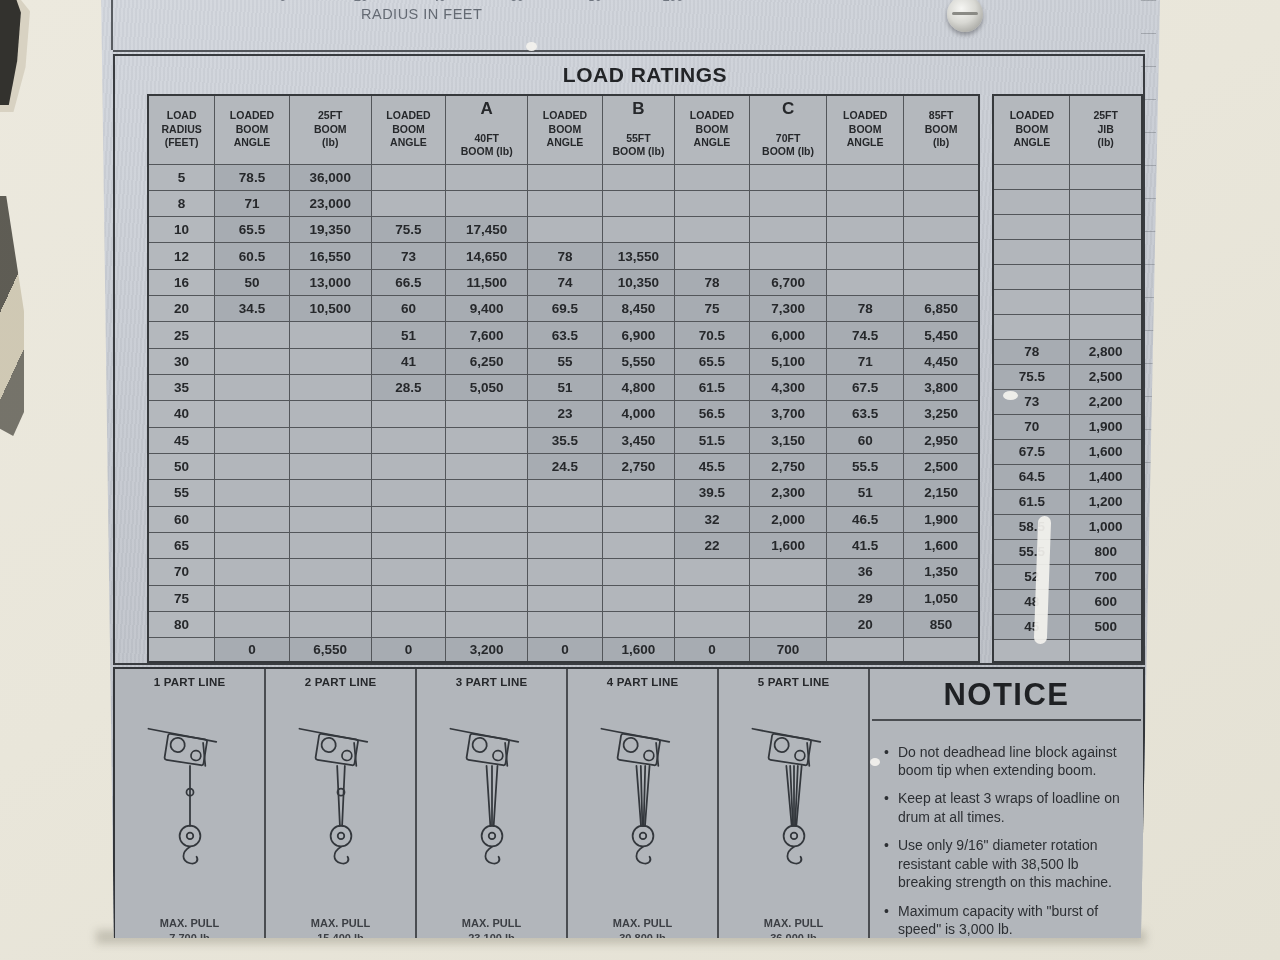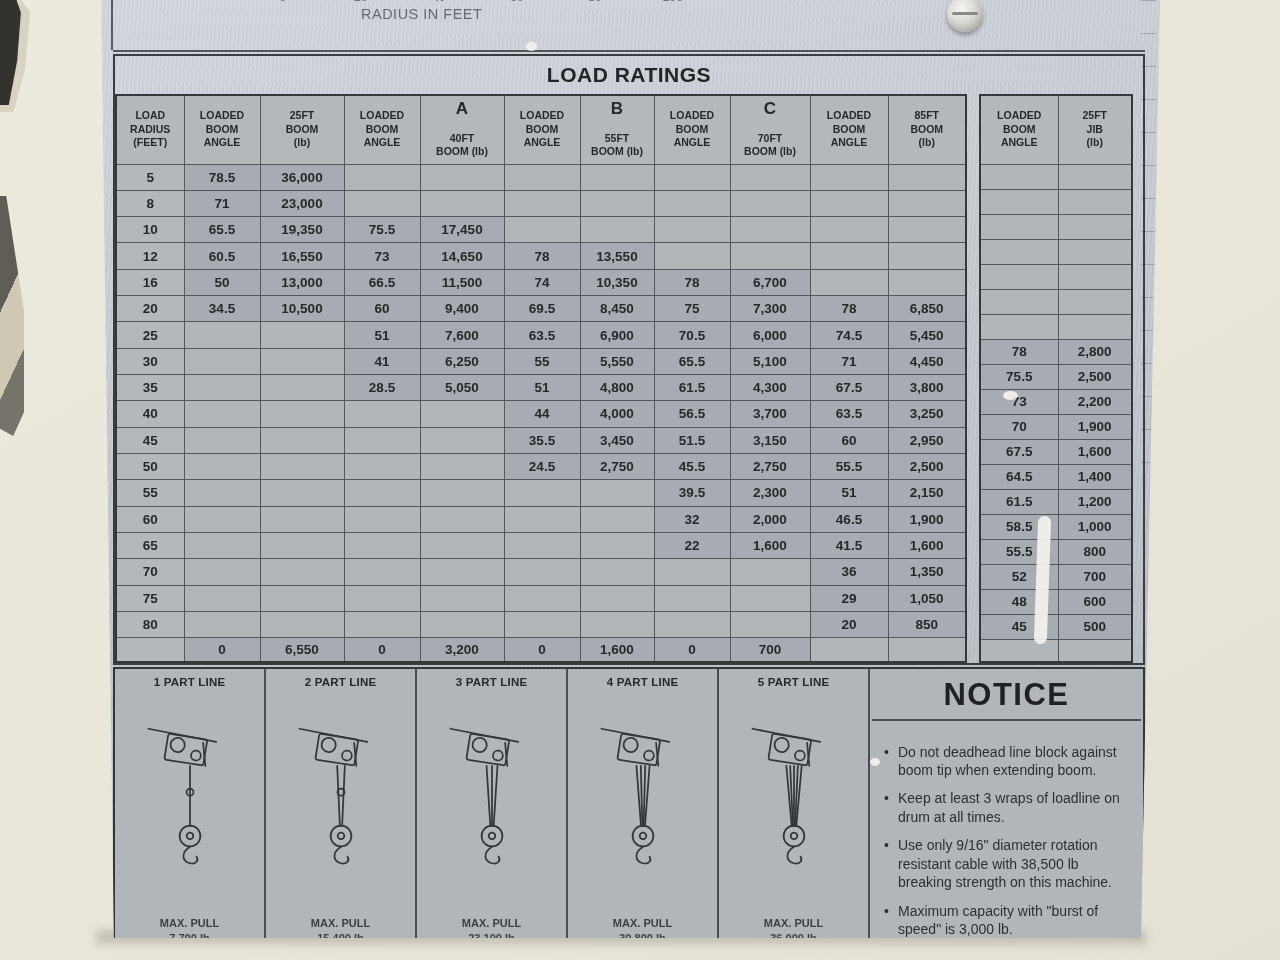--- a/index.html
+++ b/index.html
@@ -27,21 +27,21 @@
     background:repeating-linear-gradient(180deg,rgba(55,60,66,.5) 0 1px,transparent 1px 33px);}
   
   .strip{position:relative;height:50px;margin:0 15px;}
   .strip .lborder{position:absolute;left:-2px;top:0;width:1.5px;height:50px;background:#585c61;}
   .tick{position:absolute;top:-10px;width:40px;margin-left:-20px;text-align:center;
     font-size:12.5px;font-weight:600;color:#707680;}
   .axis-label{position:absolute;left:248px;top:6px;width:210px;
     font-size:14.5px;letter-spacing:.5px;color:#646a73;font-weight:500;}
   .dbl-line{height:1.5px;background:#53565b;margin:0 15px 2px 15px;}
   
-  .ratings-box{margin:0 15px;border:2px solid #393c40;background:transparent;}
+  .ratings-box{margin:0 15px;border:2px solid #393c40;background:transparent;padding-left:32px;}
   .title-bar{height:38px;display:flex;align-items:center;justify-content:center;}
   .title-bar span{font-size:21px;font-weight:700;letter-spacing:.5px;color:#222427;}
   .tables-row{display:flex;gap:12px;}
   table.rat{border-collapse:collapse;table-layout:fixed;}
   table.rat td, table.rat th{border:1px solid #53565a;overflow:hidden;}
   table.rat{border:2px solid #36393c;}
   th.hcell{height:64px;vertical-align:middle;text-align:center;font-size:10.5px;
     font-weight:700;line-height:1.3;color:#26282b;background:#b4b8bd;padding:2px 1px;margin-top:11px;}
   th.hcell .letter{font-size:17px;line-height:1.05;}
   td.cell{height:22px;text-align:center;font-size:13.5px;font-weight:600;color:#26282b;
@@ -256,21 +256,21 @@
                 <td class="cell filled">4,300</td>
                 <td class="cell filled">67.5</td>
                 <td class="cell filled">3,800</td>
               </tr>
               <tr>
                 <td class="cell radius">40</td>
                 <td class="cell"></td>
                 <td class="cell"></td>
                 <td class="cell"></td>
                 <td class="cell"></td>
-                <td class="cell filled">44</td>
+                <td class="cell filled">23</td>
                 <td class="cell filled">4,000</td>
                 <td class="cell filled">56.5</td>
                 <td class="cell filled">3,700</td>
                 <td class="cell filled">63.5</td>
                 <td class="cell filled">3,250</td>
               </tr>
               <tr>
                 <td class="cell radius">45</td>
                 <td class="cell"></td>
                 <td class="cell"></td>

